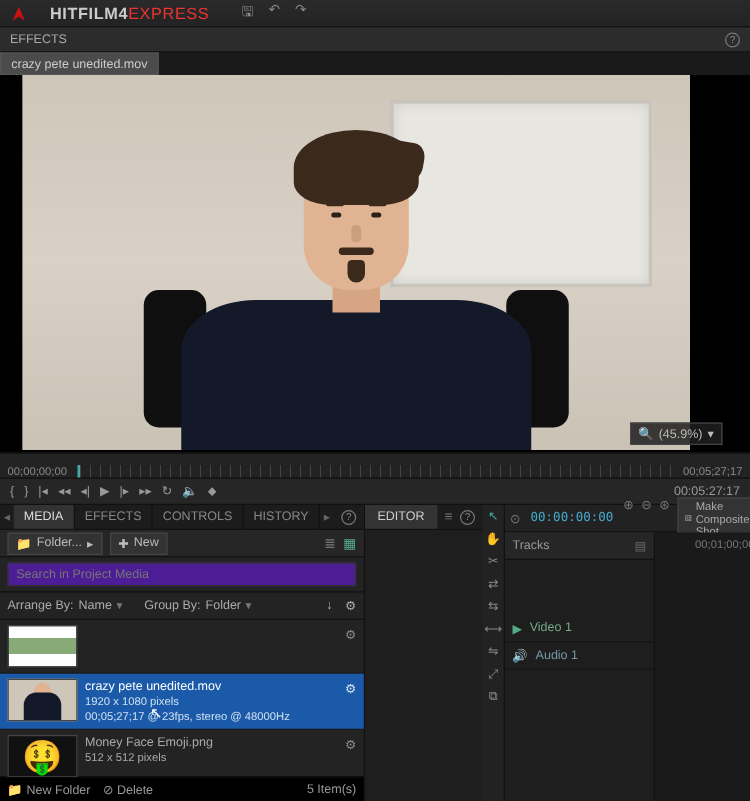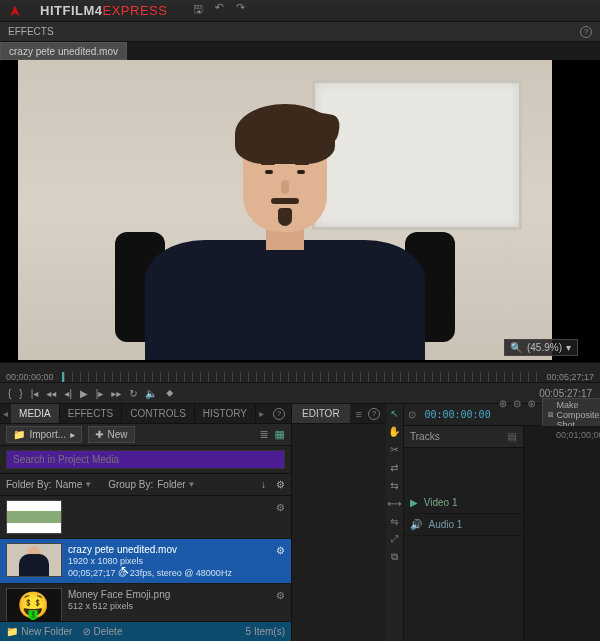--- a/index.html
+++ b/index.html
@@ -74,21 +74,21 @@
 .media-item.selected { background:#1a5aa8; color:#dce8f5;}
 .thumb { width:56px; height:34px; background:#000; flex-shrink:0; border:1px solid #444; position:relative; overflow:hidden;}
 .meta { font-size:9px; line-height:1.3; flex:1;}
 .meta .ti { font-size:10px; }
 .media-item.selected .meta { color:#cfe0f2; }
 .media-item.selected .meta .ti { color:#fff; }
 .gear { position:absolute; right:6px; top:6px; color:#888; font-size:10px; cursor:pointer;}
 .media-item.selected .gear{color:#cfe0f2;}
 .cursor-img { position:absolute; left:120px; top:24px; font-size:12px; color:#fff; pointer-events:none;}
 
-.footer-row { height:20px; border-top:1px solid #111; background:#0c4a6e; display:flex; align-items:center; padding:0 6px; font-size:10px; color:#999; gap:10px;}
+.footer-row { height:20px; border-top:1px solid #111; background:#000000; display:flex; align-items:center; padding:0 6px; font-size:10px; color:#999; gap:10px;}
 .footer-row .spacer{flex:1;}
 
 .editor-tabs { height:20px; display:flex; align-items:stretch; background:#1c1c1c; border-bottom:1px solid #111;}
 .editor-tabs .etab { padding:0 10px; display:flex; align-items:center; font-size:10px; background:#333; color:#ccc;}
 .editor-tabs .icons { margin-left:auto; display:flex; align-items:center; gap:6px; padding:0 6px; color:#777;}
 .tool-col { width:18px; display:flex; flex-direction:column; background:#222; border-right:1px solid #111;}
 .tool-ic { height:18px; display:flex; align-items:center; justify-content:center; color:#888; cursor:pointer; font-size:10px;}
 .tool-ic.active{color:#4aa;}
 .ed-body { flex:1; display:flex;}
 
@@ -209,36 +209,36 @@
           <span>HISTORY</span>
         </div>
       <div class="arrow">▸</div>
       <div class="help">
           <span class="help-icon">?</span>
         </div>
     </div>
     <div class="toolbar-row">
       <div class="btn-like">
         <span>📁</span>
-        <span>Import...</span>
+        <span>Folder...</span>
         <span>▸</span>
       </div>
       <div class="btn-like">
         <span>✚</span>
         <span>New</span>
       </div>
       <span class="spacer" style="flex:1"></span>
       <span style="color:#777;cursor:pointer;">≣</span>
       <span style="color:#5a8;cursor:pointer;">▦</span>
     </div>
     <div class="search-row">
       <input placeholder="Search in Project Media" style="">
     </div>
     <div class="arrange-row">
-      <span>Folder By:</span>
+      <span>Arrange By:</span>
       <span class="dd">
           <span>Name</span>
           <span class="chev">▼</span>
         </span>
       <span style="width:8px"></span>
       <span>Group By:</span>
       <span class="dd">
           <span>Folder</span>
           <span class="chev">▼</span>
         </span>

